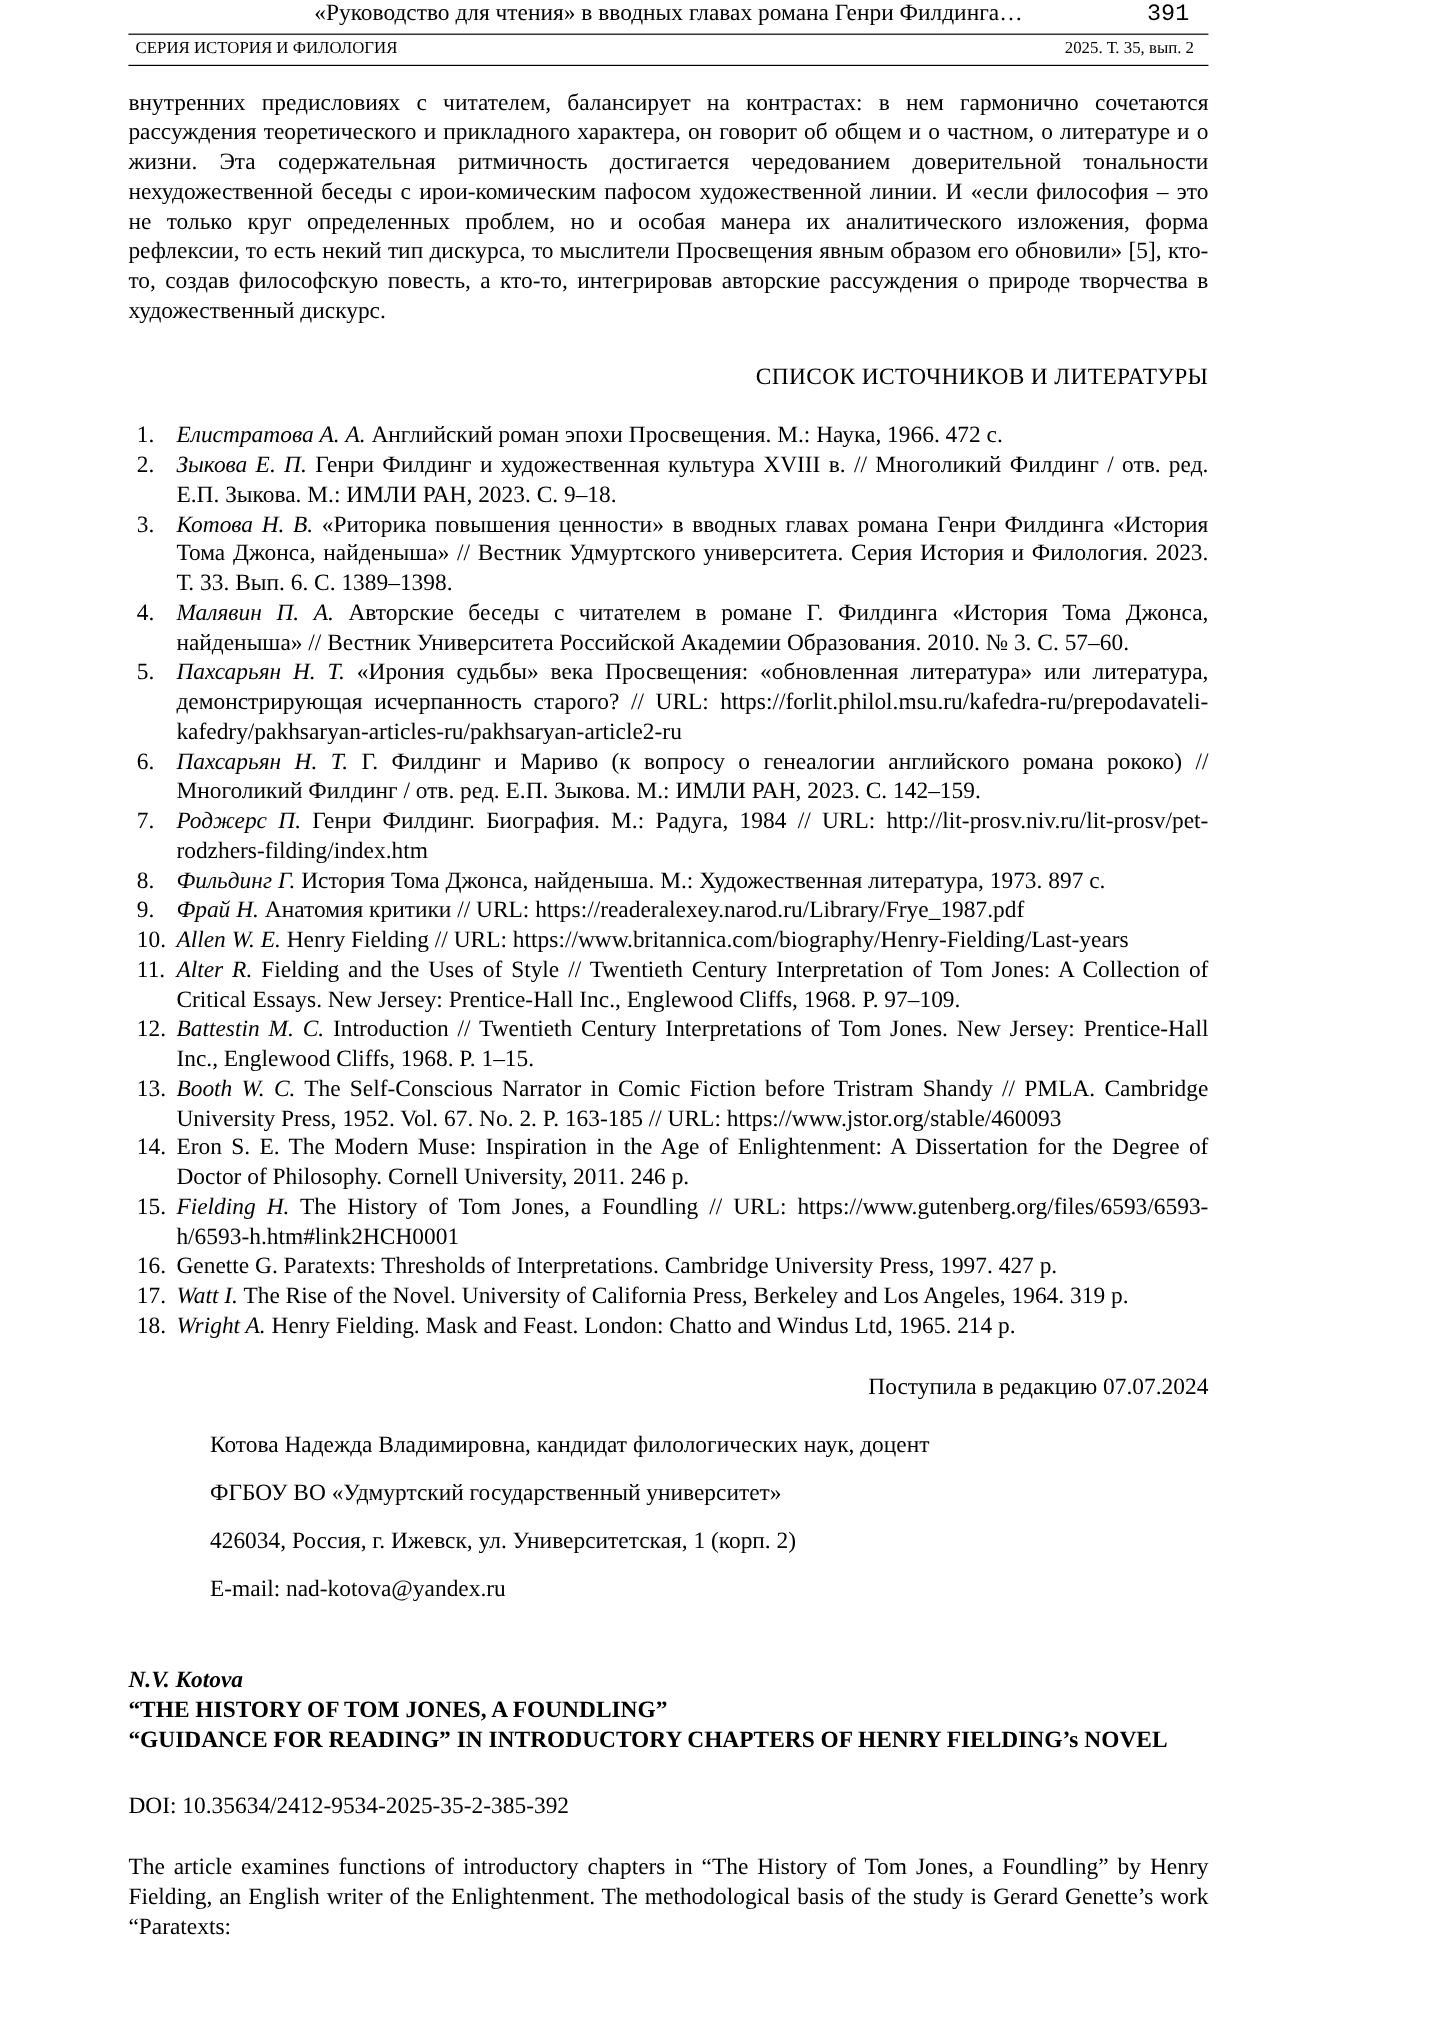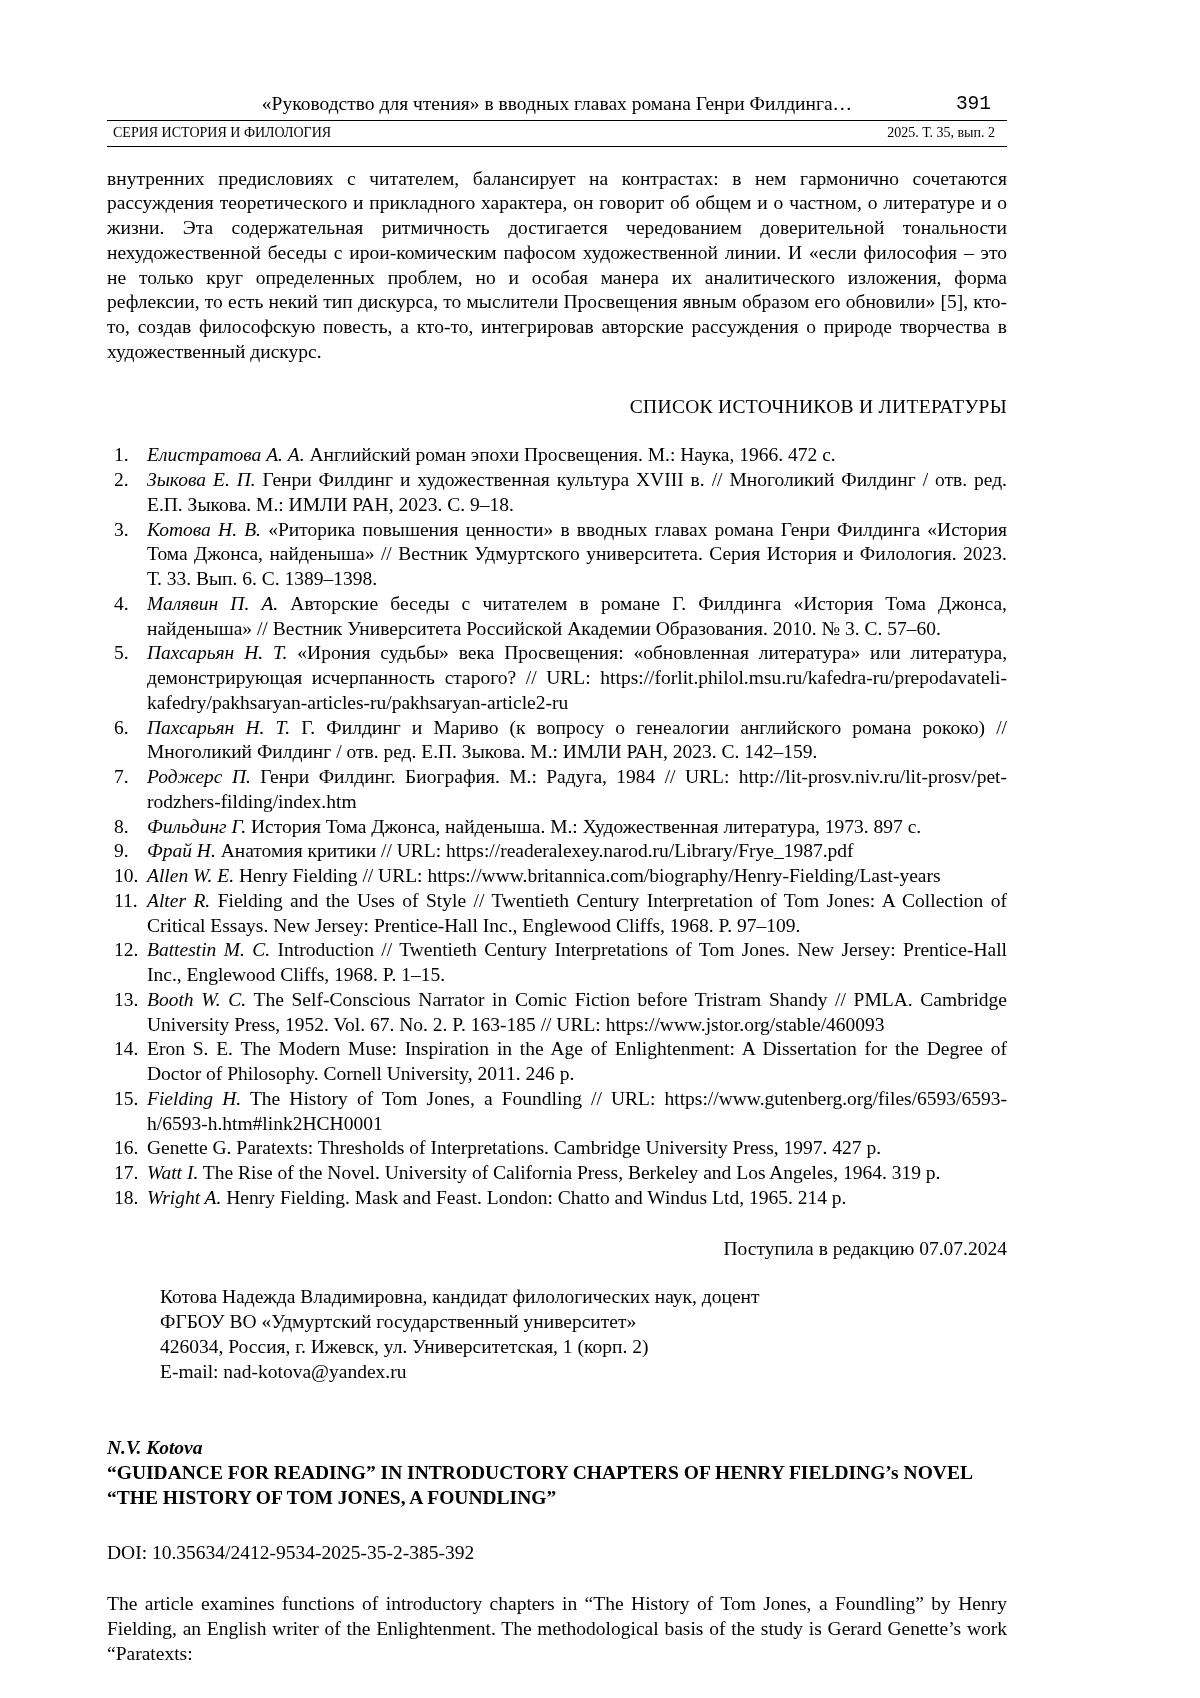--- a/index.html
+++ b/index.html
@@ -7,21 +7,20 @@
     width: 1200px;
     height: 1698px;
     background: #ffffff;
     color: #000000;
     font-family: "Liberation Serif", serif;
     -webkit-font-smoothing: antialiased;
   }
   .page {
     width: 900px;
     margin-left: 107px;
-    padding-top: 92px;
     font-size: 19.5px;
     line-height: 1.27;
   }
 
   
   .head-row1 { position: relative; text-align: center; padding-bottom: 3px; }
   .head-row1 .page-number { position: absolute; right: 16px; top: 0; font-family: Liberation Mono, monospace; }
   .rule { border: none; border-top: 1.5px solid #000; margin: 0; }
   .head-row2 {
     display: flex; justify-content: space-between;
@@ -41,21 +40,21 @@
     position: relative; padding-left: 40px;
     text-align: justify; overflow-wrap: anywhere;
   }
   .ref-num { position: absolute; left: 7px; }
   .ref-author { font-style: italic; }
   .ref-author.plain { font-style: normal; }
 
   .received { text-align: right; margin: 26px 0 0 0; }
 
   .author-block { margin: 24px 0 0 53px; }
-  .author-block p { margin: 0; }
+  .author-block p { margin: 15px; }
 
   .english-block { margin-top: 52px; }
   .en-author { font-weight: 700; font-style: italic; margin: 0; }
   .en-title { font-weight: 700; margin: 0; }
   .doi { margin: 30px 0 0 0; }
   .abstract { text-align: justify; margin: 27px 0 16px 0; }
 </style>
 </head>
 <body>
 
@@ -103,19 +102,19 @@
 
   <div class="author-block">
     <p>Котова Надежда Владимировна, кандидат филологических наук, доцент</p>
     <p>ФГБОУ ВО «Удмуртский государственный университет»</p>
     <p>426034, Россия, г. Ижевск, ул. Университетская, 1 (корп. 2)</p>
     <p>E-mail: nad-kotova@yandex.ru</p>
   </div>
 
   <div class="english-block">
     <p class="en-author">N.V. Kotova</p>
+    <p class="en-title">“THE HISTORY OF TOM JONES, A FOUNDLING”</p>
     <p class="en-title">“GUIDANCE FOR READING” IN INTRODUCTORY CHAPTERS OF HENRY FIELDING’s NOVEL</p>
-    <p class="en-title">“THE HISTORY OF TOM JONES, A FOUNDLING”</p>
     <p class="doi">DOI: 10.35634/2412-9534-2025-35-2-385-392</p>
     <p class="abstract">The article examines functions of introductory chapters in “The History of Tom Jones, a Foundling” by Henry Fielding, an English writer of the Enlightenment. The methodological basis of the study is Gerard Genette’s work “Paratexts:</p>
   </div>
 
 </div>
 
 </body></html>

